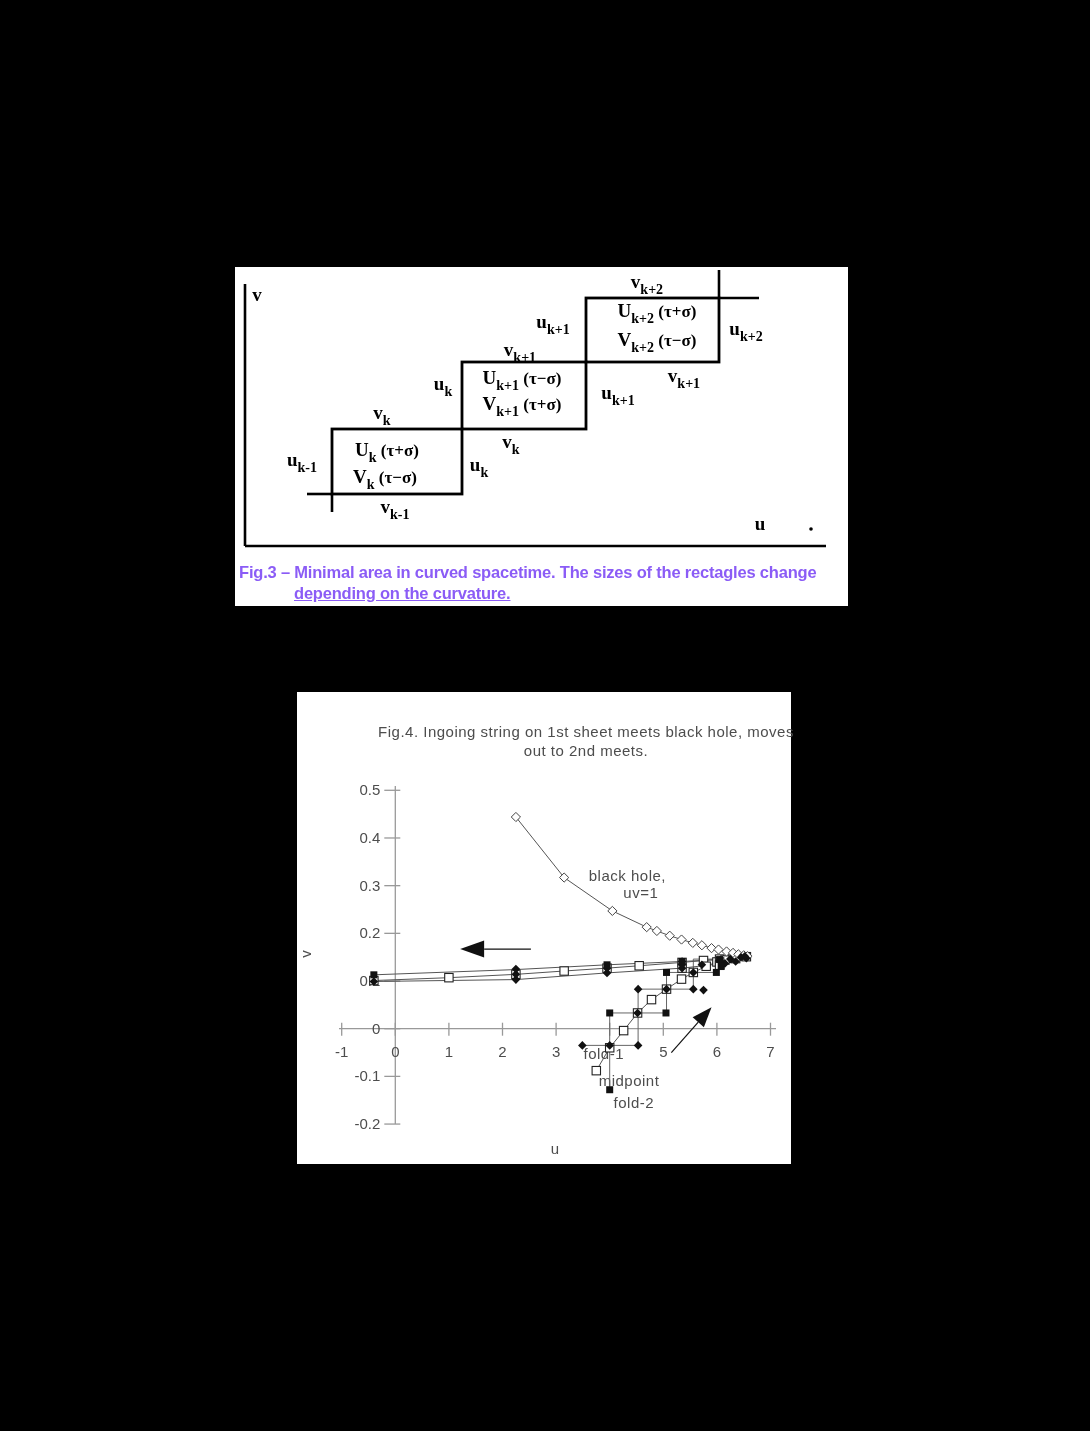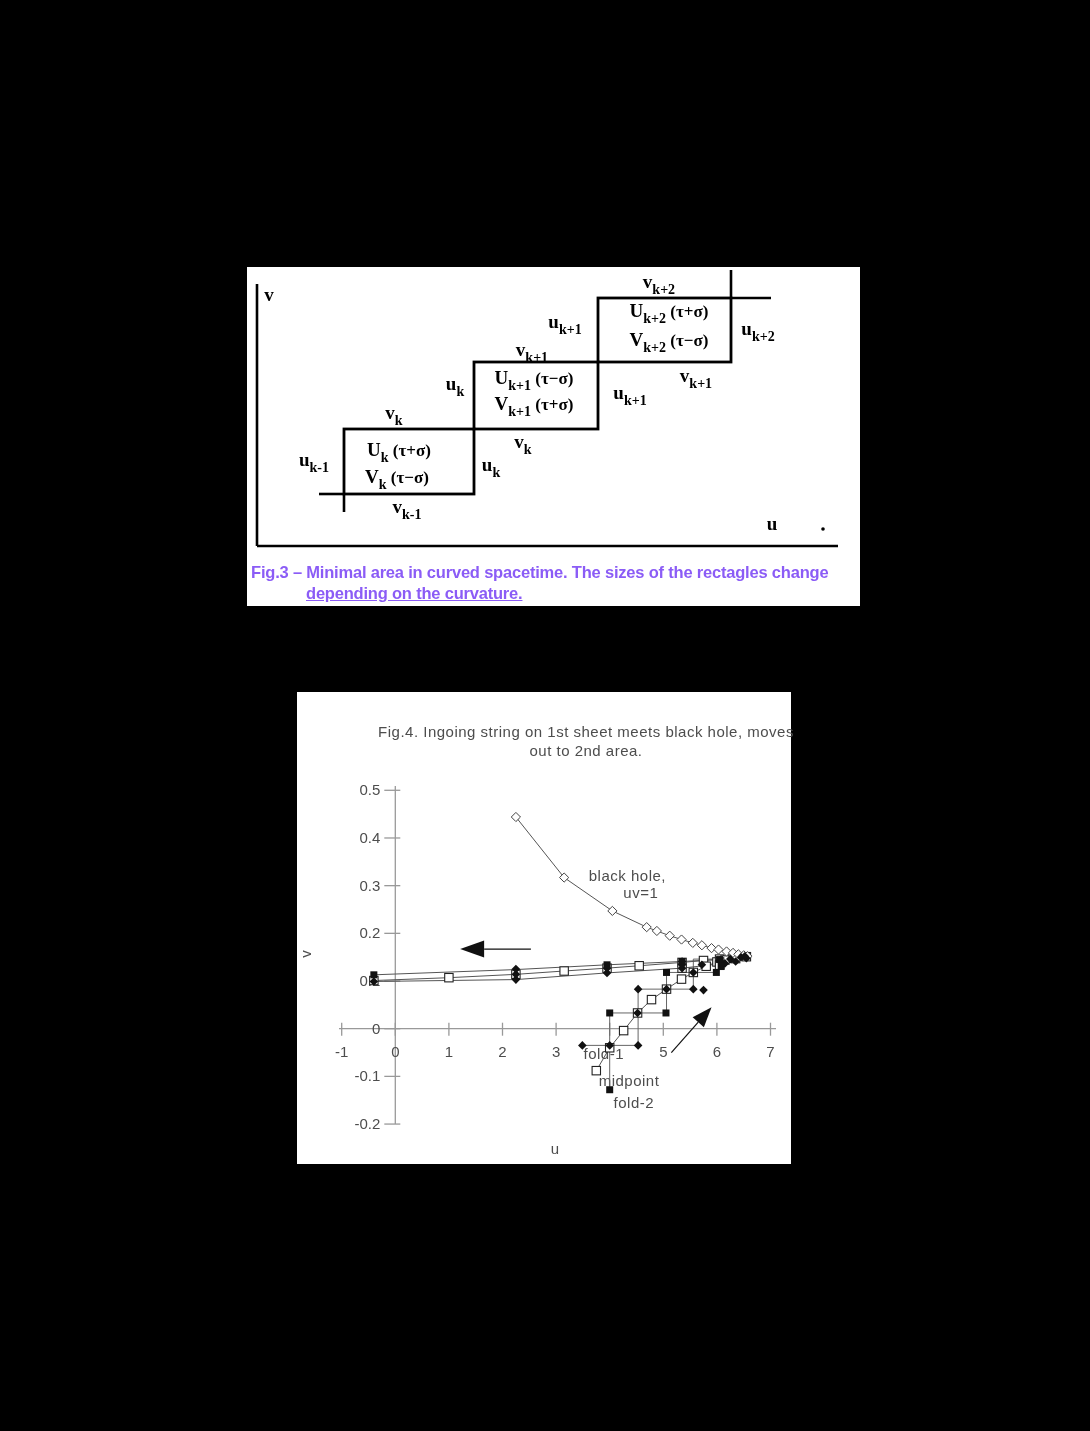--- a/index.html
+++ b/index.html
@@ -1,19 +1,19 @@
 <!DOCTYPE html>
 <html><head>
 <meta charset="utf-8">
 <style>
   html,body{margin:0;padding:0;background:#000;}
   body{width:1090px;height:1431px;position:relative;overflow:hidden;
        font-family:"Liberation Sans",sans-serif;}
   .panel{position:absolute;background:#fff;}
-  #fig3-panel{left:244px;top:264px;width:619px;height:345px;}
+  #fig3-panel{left:232px;top:264px;width:619px;height:345px;}
   #fig4-panel{left:297px;top:692px;width:494px;height:472px;}
   svg{position:absolute;left:0;top:0;}
   .caption{position:absolute;color:#8b5cf6;font-weight:bold;font-size:16.5px;
            letter-spacing:-0.2px;white-space:nowrap;
            font-family:"Liberation Sans",sans-serif;}
   #fig3-cap1{left:7px;top:299px;}
   #fig3-cap2{left:62px;top:320px;text-decoration:underline;}
   .f4title{position:absolute;left:0;width:578px;text-align:center;color:#4d4d4d;
            font-size:15px;letter-spacing:0.5px;white-space:nowrap;}
   #fig4-title1{top:31px;}
@@ -55,21 +55,21 @@
       <text x="163" y="249" text-anchor="middle" fill="#000" font-family="&quot;Liberation Serif&quot;,serif" font-weight="bold" font-size="19px"><tspan>v</tspan><tspan dy="6" font-size="14px">k-1</tspan></text>
       <text x="25" y="37" text-anchor="middle" fill="#000" font-family="&quot;Liberation Serif&quot;,serif" font-weight="bold" font-size="19px"><tspan>v</tspan></text>
       <text x="528" y="266" text-anchor="middle" fill="#000" font-family="&quot;Liberation Serif&quot;,serif" font-weight="bold" font-size="19px"><tspan>u</tspan></text>
     </svg>
   <div class="caption" id="fig3-cap1">Fig.3 – Minimal area in curved spacetime. The sizes of the rectagles change</div>
   <div class="caption" id="fig3-cap2">depending on the curvature.</div>
 </div>
 
 <div class="panel" id="fig4-panel">
   <div class="f4title" id="fig4-title1">Fig.4. Ingoing string on 1st sheet meets black hole, moves</div>
-  <div class="f4title" id="fig4-title2">out to 2nd area.</div>
+  <div class="f4title" id="fig4-title2">out to 2nd meets.</div>
   <svg id="fig4-svg" width="494" height="472" viewBox="0 0 494 472">
       <line x1="98.3" y1="94" x2="98.3" y2="432.06" stroke="#999999" stroke-width="1.3"></line>
       <line x1="42" y1="336.7" x2="479" y2="336.7" stroke="#999999" stroke-width="1.3"></line>
       <line x1="44.699999999999996" y1="330.7" x2="44.699999999999996" y2="343.7" stroke="#999999" stroke-width="1.3"></line>
       <text x="44.699999999999996" y="364.7" text-anchor="middle" fill="#4d4d4d" font-size="15px">-1</text>
       <line x1="98.3" y1="330.7" x2="98.3" y2="343.7" stroke="#999999" stroke-width="1.3"></line>
       <text x="98.3" y="364.7" text-anchor="middle" fill="#4d4d4d" font-size="15px">0</text>
       <line x1="151.9" y1="330.7" x2="151.9" y2="343.7" stroke="#999999" stroke-width="1.3"></line>
       <text x="151.9" y="364.7" text-anchor="middle" fill="#4d4d4d" font-size="15px">1</text>
       <line x1="205.5" y1="330.7" x2="205.5" y2="343.7" stroke="#999999" stroke-width="1.3"></line>

